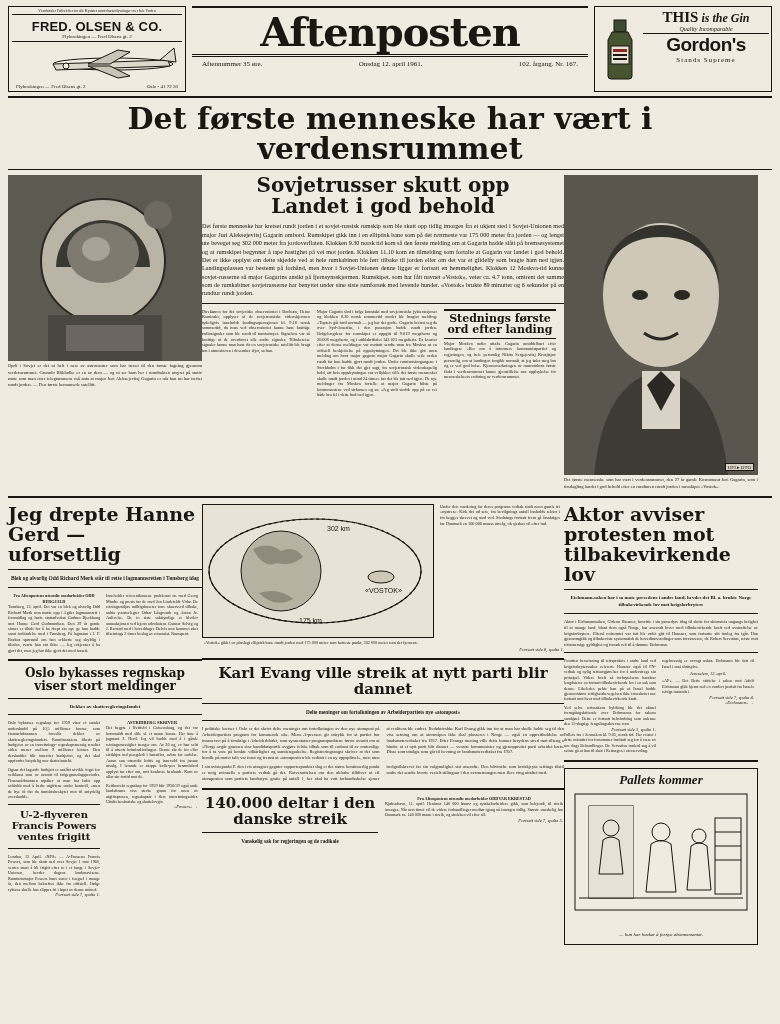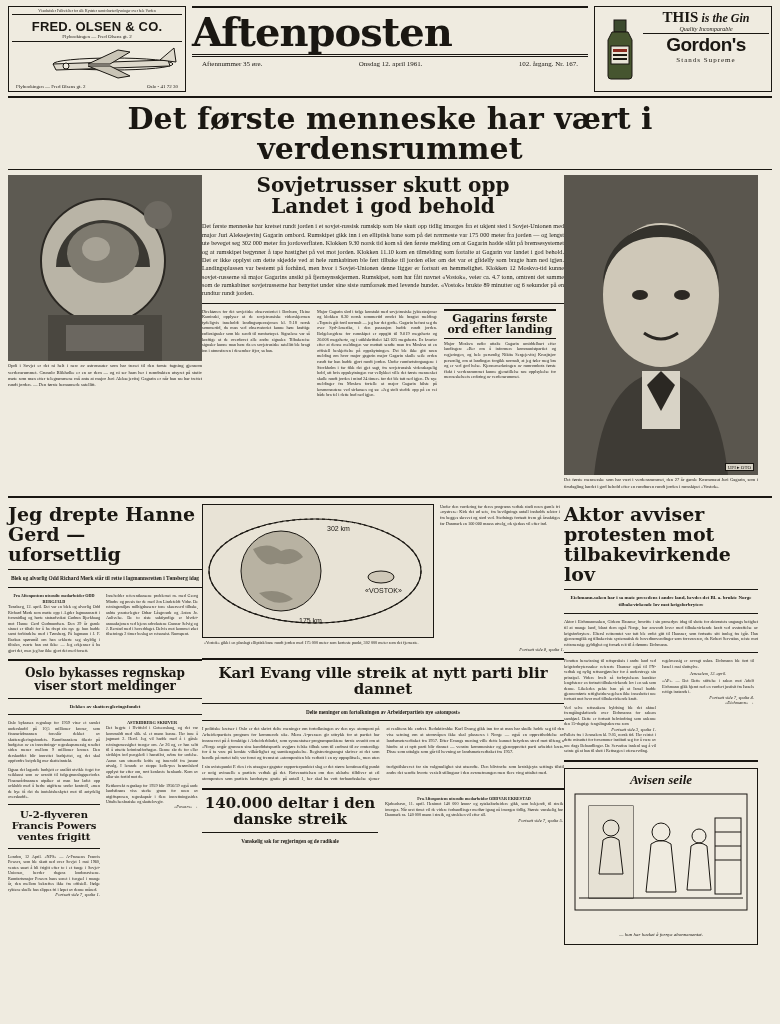--- a/index.html
+++ b/index.html
@@ -7,21 +7,21 @@
   .page{width:780px;height:1024px;background:#efebe0;position:relative;overflow:hidden;
         box-sizing:border-box;padding:6px 8px;color:#1a1712;}
   .masthead{display:flex;align-items:stretch;border-bottom:2px solid #1a1712;padding-bottom:4px;}
   .ad-left{width:178px;border:1px solid #1a1712;padding:2px 3px;box-sizing:border-box;}
   .ad-left .tiny{font-size:3.6px;text-align:center;line-height:1.25;border-bottom:1px solid #1a1712;padding-bottom:1px;}
   .ad-left .brand{font-family:"Liberation Sans",sans-serif;font-weight:bold;font-size:13px;text-align:center;letter-spacing:.2px;margin-top:4px;}
   .ad-left .sub{font-size:5px;text-align:center;border-bottom:1px solid #1a1712;padding-bottom:2px;}
   .ad-left .sub2{font-size:5px;text-align:center;display:flex;justify-content:space-between;padding:0 4px;}
   .plane{height:42px;position:relative;overflow:hidden;}
   .plane svg{position:absolute;left:6px;top:2px;}
-  .center-head{flex:1;padding:0 6px;}
+  .center-head{flex:1;text-align:center;padding:0 6px;}
   .nameplate{font-family:"DejaVu Serif",serif;font-weight:bold;font-size:40px;line-height:1;letter-spacing:-1px;
              border-top:2px solid #1a1712;border-bottom:1px solid #1a1712;padding:4px 0 2px;}
   .rule-thin{border-top:1px solid #1a1712;margin:1px 0;}
   .issue-line{display:flex;justify-content:space-between;font-size:7px;padding:2px 10px 0;}
   .ad-right{width:178px;border:1px solid #1a1712;box-sizing:border-box;display:flex;padding:2px;}
   .bottle{width:46px;display:flex;align-items:center;justify-content:center;}
   .gin-txt{flex:1;text-align:center;}
   .gin-txt .l1{font-family:"Liberation Serif",serif;font-style:italic;font-size:12px;font-weight:bold;}
   .gin-txt .l1 b{font-size:15px;font-style:normal;}
   .gin-txt .l2{font-size:6px;font-style:italic;border-bottom:1px solid #1a1712;padding-bottom:1px;}
@@ -142,21 +142,21 @@
     <div class="col c2">
       <div class="hl2">Sovjetrusser skutt opp</div>
       <div class="hl2">Landet i god behold</div>
       <div class="lead">Det første menneske har kretset rundt jorden i et sovjet-russisk rumskip som ble skutt opp tidlig imorges fra et ukjent sted i Sovjet-Unionen med major Juri Aleksejevitsj Gagarin ombord. Rumskipet gikk inn i en elliptisk bane som på det nærmeste var 175 000 meter fra jorden — og lengst ute beveget seg 302 000 meter fra jordoverflaten. Klokken 9.30 norsk tid kom så den første melding om at Gagarin hadde slått på bremsesystemet og at rumskipet begynner å tape hastighet på vei mot jorden. Klokken 11.10 kom en tilmelding som fortalte at Gagarin var landet i god behold. Det er ikke opplyst om dette skjedde ved at hele rumkabinen ble ført tilbake til jorden eller om det var et gfidelfy som bragte ham ned igjen. Landingsplassen var bestemt på forhånd, men hvor i Sovjet-Unionen denne ligger er fortsatt en hemmelighet. Klokken 12 Moskva-tid kunne sovjet-russerne så major Gagarins ansikt på fjernsynsskjermen. Rumskipet, som har fått navnet «Vostok», veier ca. 4.7 tonn, omtrent det samme som de rumkabiner sovjetrusserne har benyttet under sine siste rumforsøk med levende hunder. «Vostok» brukte 89 minutter og 6 sekunder på en rundtur rundt jorden.</div>
       <div class="sep"></div>
       <div style="display:flex;gap:7px;">
         <div style="width:108px;font-size:4.3px;line-height:1.3;text-align:justify;">Direktøren for det sovjetiske observatoriet i Bochum, Heinz Kaminski, opplyser at de sovjetrussiske videoskjermen tydeligvis inneholdt landingsoperasjonen kl. 9.18 norsk sommertid, da man ved observatoriet kunne høre kraftige radiosignaler som ble sendt til rumfartøyet. Signalene var så kraftige at de overdøvet alle andre signaler. Tilbakereise signaler kunne man høre da en sovjetrusiske satellitt ble bragt inn i atmosfæren i desember ifjor, sa han.</div>
         <div style="width:120px;font-size:4.3px;line-height:1.3;text-align:justify;">Major Gagarin slod i følge konstakt med sovjetrusiske jyktestasjoner og klokken 8.20 norsk sommertid omdet ble bragtet melding: «Topreis gåt fortl normalt — jeg har det godt». Gagarin befant seg da over Syd-Amerika, i den passasjon hadde rundt jorden. Bolgelengdene for rumskipet er oppgitt til 9.019 megahertz og 20.006 megahertz, og i utiklskriftalet 143 025 megahertz. Ex kvarter efter at denne meldingen var mottatt sendte man fra Moskva ut en offisiell beskjeftelse på oppskytningen. Det ble ikke gitt noen melding om hvor major gagarin major Gagarin skulle seile orden rundt far han hadde gjort rundt jorden. Under rumfartsforgangene i Stockholm i far fikk det gjet sagt, fra sovjetrussisk videnskapelig hold, att hvis oppskytningen var vellykket ville det første mennesket skulle rundt jorden i mind 24 timer» før det ble tatt ned igjen. De nye meldinger fra Moskva fortelle at major Gagarin hilste på kosmonautene ved sirkusses og sa: «Jeg stolt stedde opp på en vei både bra fel i dette bud ned igjen.</div>
         <div style="width:112px;">
           <div style="border-top:2px solid #1a1712;border-bottom:1px solid #1a1712;padding:2px 0;">
-            <div class="boxhead">Gagarins første ord efter landing</div>
+            <div class="boxhead">Stednings første ord efter landing</div>
           </div>
           <div style="font-size:4.3px;line-height:1.3;text-align:justify;padding-top:2px;">Major Moskva radio uttalte Gagarin umiddelbart efter landingen: «Ber om å informere kommunistpartiet og regjeringen, og hele personlig Nikita Sergejevitsj Krusjtsjov personlig, om at landingen forgikk normalt, at jeg føler meg bra og er ved god helse. Kjennemerkningen av rumrombots første flukt i verdensrummet kunne gjenstillelse noe opplsykelse for menneskeheets erobring av verdensrummet.</div>
         </div>
       </div>
     </div>
 
     <div class="col c3">
       <div class="photo gagarin">
         <svg width="194" height="300" viewBox="0 0 194 300">
           <rect width="194" height="300" fill="#5a564e"></rect>
@@ -287,21 +287,21 @@
           <div style="font-size:4.2px;line-height:1.3;text-align:justify;">regelmessig er avvagt uskra. Eichmann ble ført til Israel i mai sluttsylve.</div>
           <div style="font-size:4.4px;font-style:italic;text-align:center;margin:2px 0;">Jerusalem, 12. april.</div>
           <div style="font-size:4.2px;line-height:1.3;text-align:justify;">«AP». — Det Dette stiftelse i saken mot Adolf Eichmann gikk hjemt ned en vurdert justisit fra Israels rettigs instands i.</div>
           <div class="italic-note">Fortsatt side 7, spalte 4.</div>
           <div class="italic-note">«Eichmann» →</div>
         </div>
       </div>
 
       <div class="sep2"></div>
       <div class="cartoon">
-        <div class="cart-title">Avisen seile</div>
+        <div class="cart-title">Pallets kommer</div>
         <svg width="192" height="140" viewBox="0 0 192 140">
           <rect x="10" y="6" width="172" height="116" fill="#efebe0" stroke="#1a1712"></rect>
           <rect x="24" y="18" width="44" height="92" fill="none" stroke="#1a1712"></rect>
           <path d="M24 18 h44 v92 h-44z" fill="#e6e1d4"></path>
           <circle cx="46" cy="40" r="8" fill="none" stroke="#1a1712"></circle>
           <path d="M38 52 q8 -6 16 0 l4 34 h-24z" fill="none" stroke="#1a1712"></path>
           <circle cx="96" cy="44" r="9" fill="none" stroke="#1a1712"></circle>
           <path d="M86 56 q10 -7 20 0 l5 48 h-30z" fill="none" stroke="#1a1712"></path>
           <circle cx="134" cy="48" r="7" fill="none" stroke="#1a1712"></circle>
           <path d="M126 58 q8 -6 16 0 l4 44 h-24z" fill="none" stroke="#1a1712"></path>

